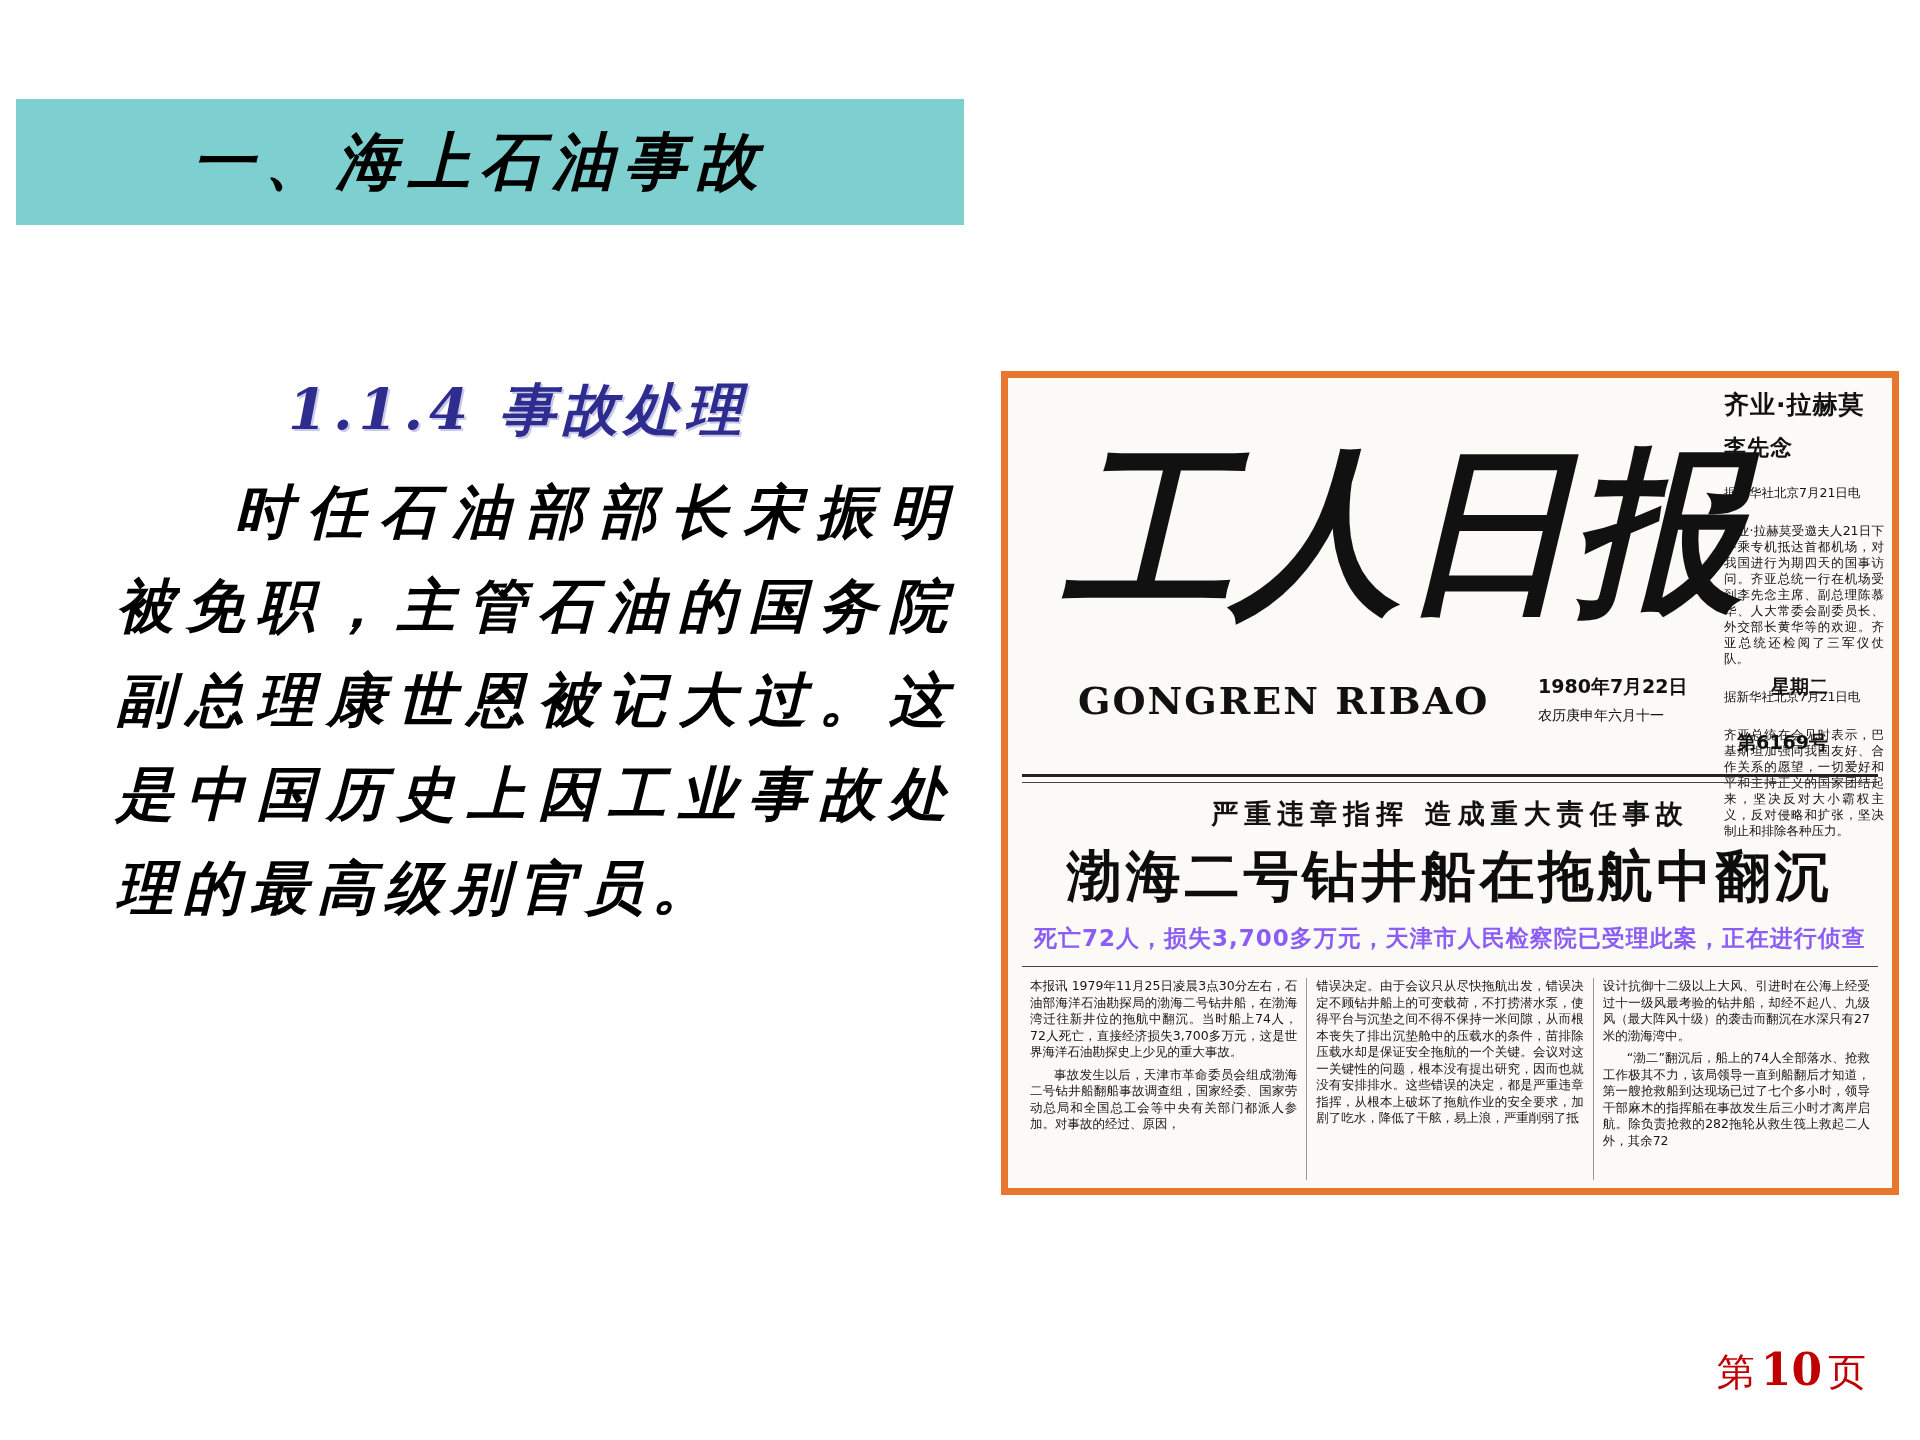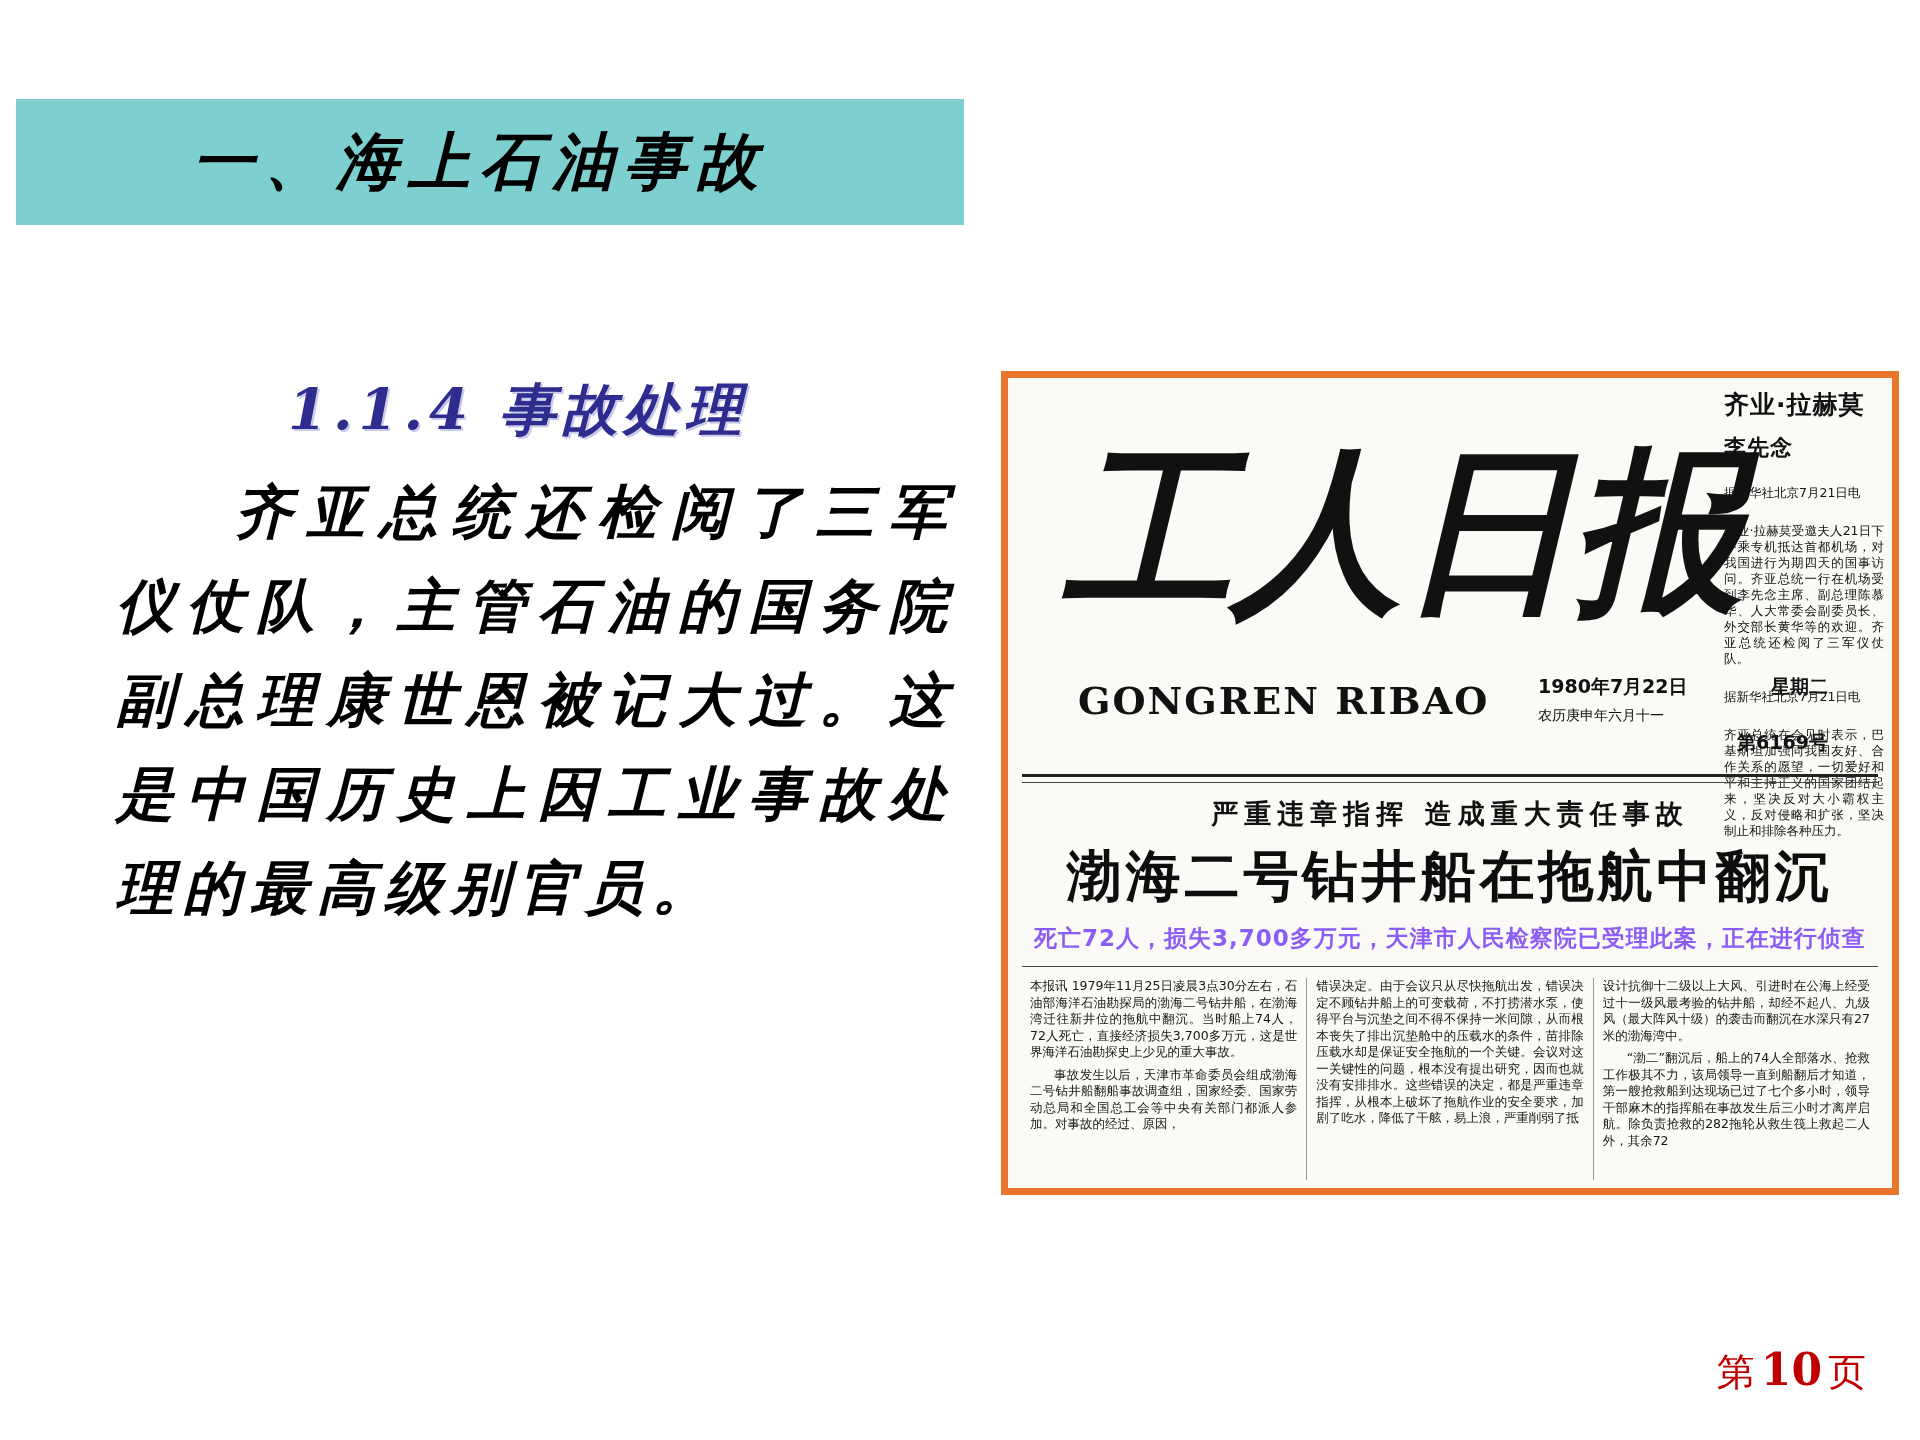--- a/index.html
+++ b/index.html
@@ -268,21 +268,21 @@
 </head>
 <body>
 
 <div class="slide">
 
   <div class="banner"></div>
   <div class="banner-title">一、海上石油事故</div>
 
   <div class="subheading">1.1.4  事故处理</div>
 
-  <div class="body-text">齐亚总统还检阅了三军仪仗队，主管石油的国务院副总理康世恩被记大过。这是中国历史上因工业事故处理的最高级别官员。</div>
+  <div class="body-text">时任石油部部长宋振明被免职，主管石油的国务院副总理康世恩被记大过。这是中国历史上因工业事故处理的最高级别官员。</div>
 
   <div class="clipping">
     <div class="clip-inner">
 
       <div class="masthead">
         <div class="masthead-title">工人日报</div>
         <div class="masthead-pinyin">GONGREN RIBAO</div>
         <div class="masthead-meta">
           <div class="row1">
             <span>1980年7月22日</span>

